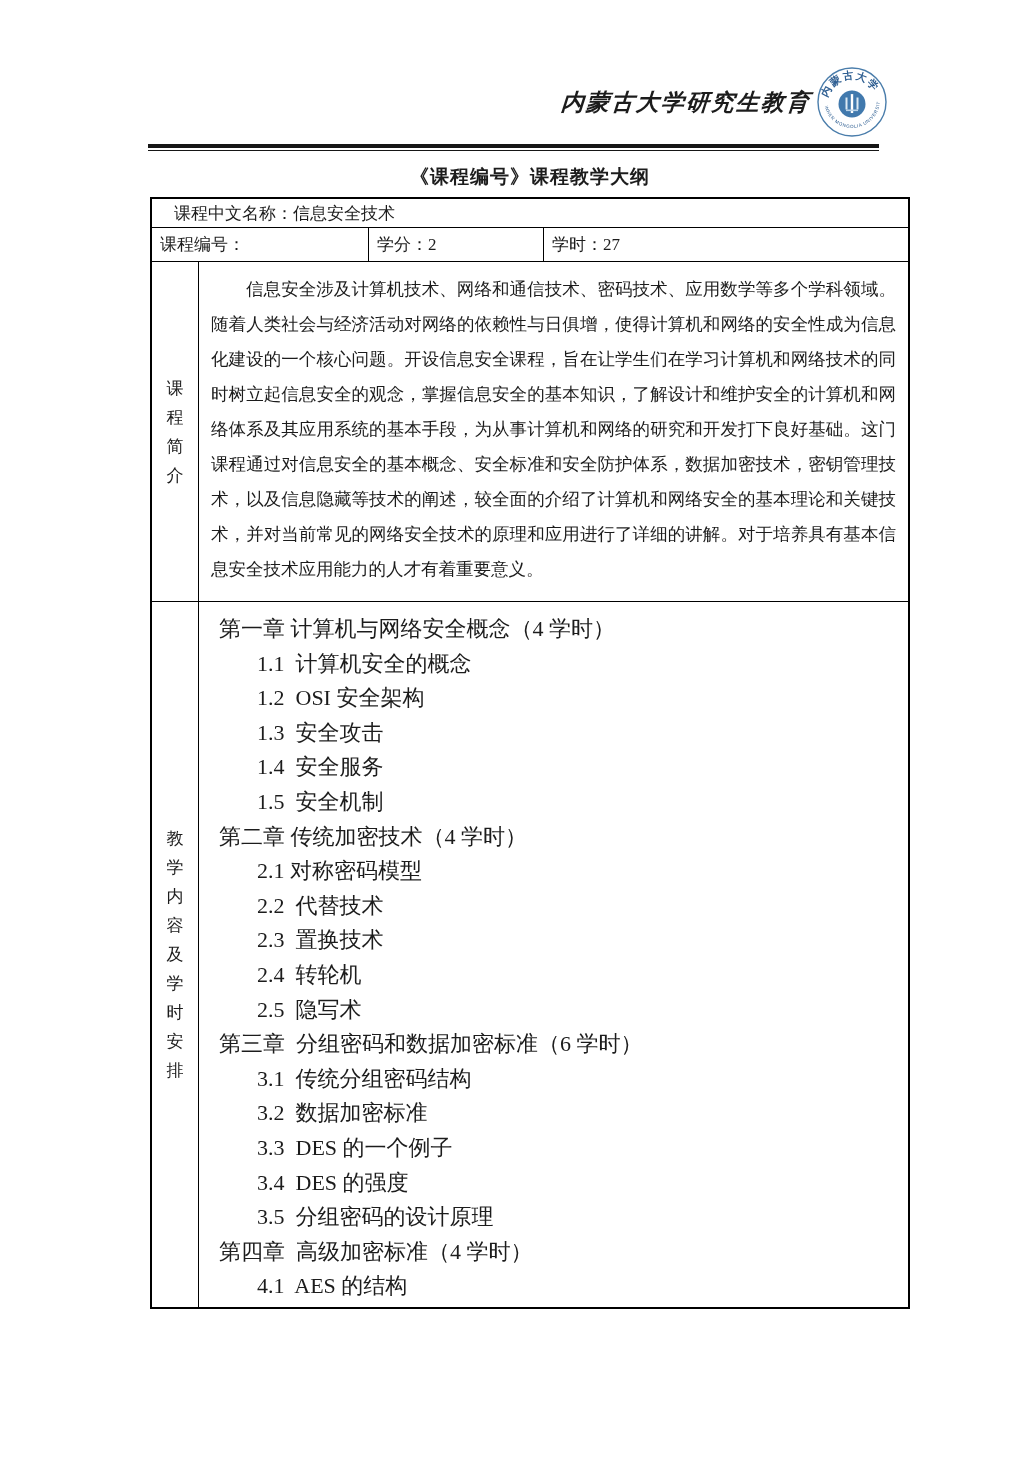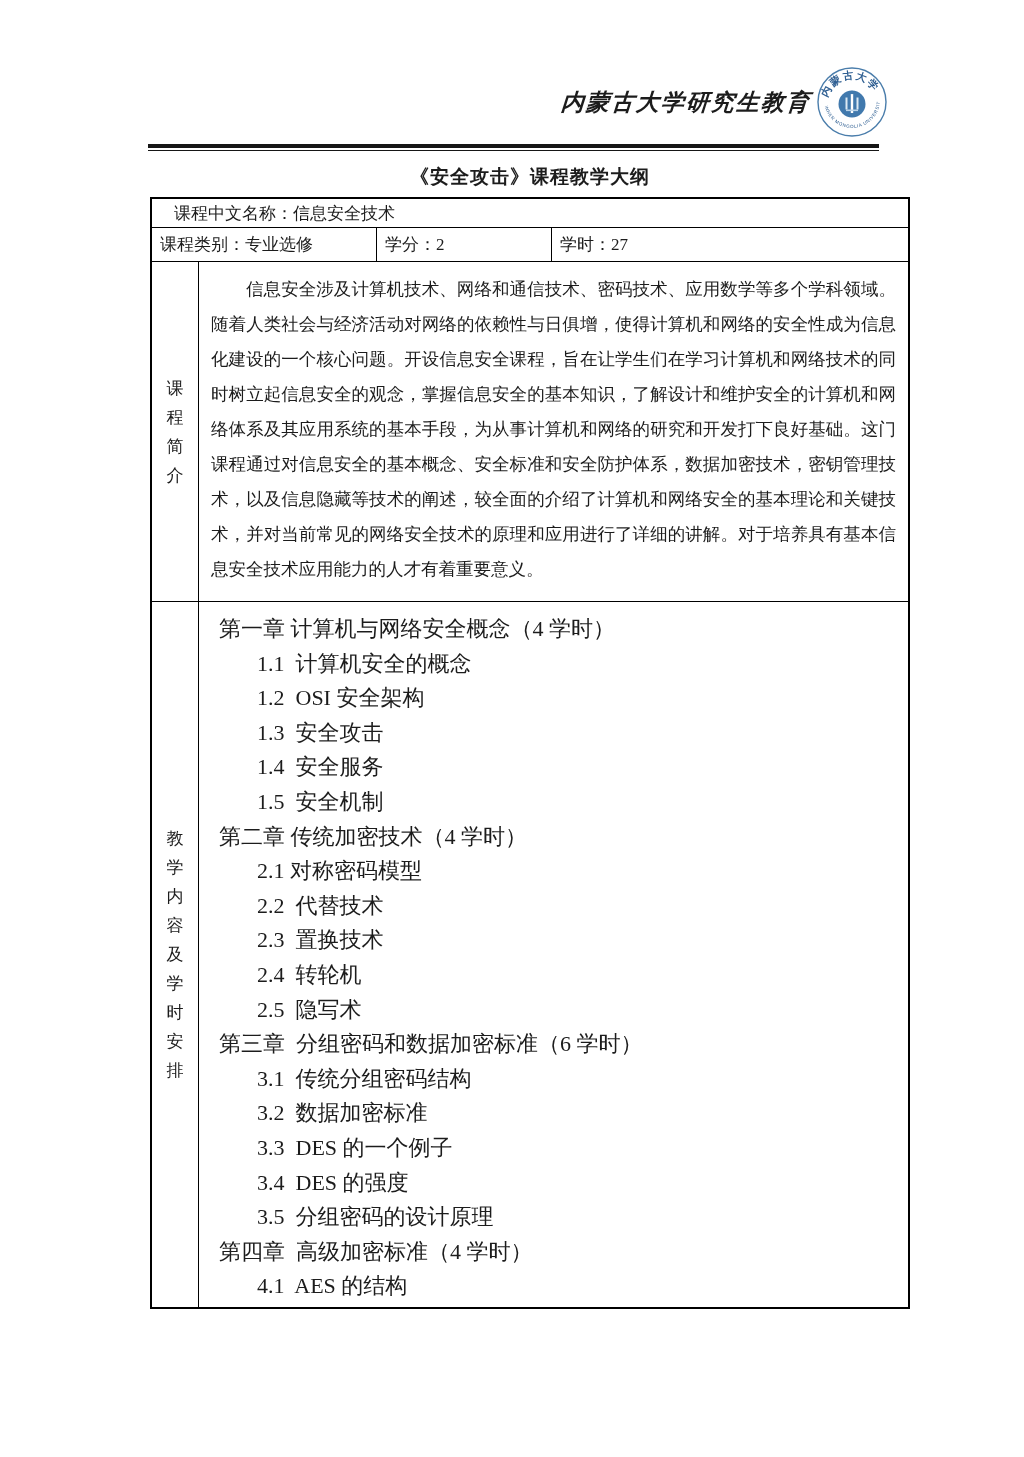--- a/index.html
+++ b/index.html
@@ -114,30 +114,30 @@
         <rect x="29.5" y="33.5" width="2" height="12" fill="#dce9f4"></rect>
         <rect x="40.5" y="33.5" width="2" height="12" fill="#dce9f4"></rect>
         <circle cx="36" cy="28.5" r="1.8" fill="#4179ad"></circle>
         <rect x="30" y="45.5" width="12" height="1.6" fill="#bcd4e8"></rect>
       </g>
     </svg>
   </div>
 
   <div class="header-rule"></div>
 
-  <div class="doc-title">《安全攻击》课程教学大纲</div>
+  <div class="doc-title">《课程编号》课程教学大纲</div>
 
   <div class="doc-table">
 
     <div class="t-row row-names">
       <div class="cell c-cn">课程中文名称：信息安全技术</div>
     </div>
 
     <div class="t-row row-meta">
-      <div class="cell c-cat">课程类别：专业选修</div>
+      <div class="cell c-no">课程编号：</div>
       <div class="cell c-credit">学分：2</div>
       <div class="cell c-hours">学时：27</div>
     </div>
 
     <div class="t-row row-intro">
       <div class="cell label-cell">
           <div class="vchar">课</div>
           <div class="vchar">程</div>
           <div class="vchar">简</div>
           <div class="vchar">介</div>

